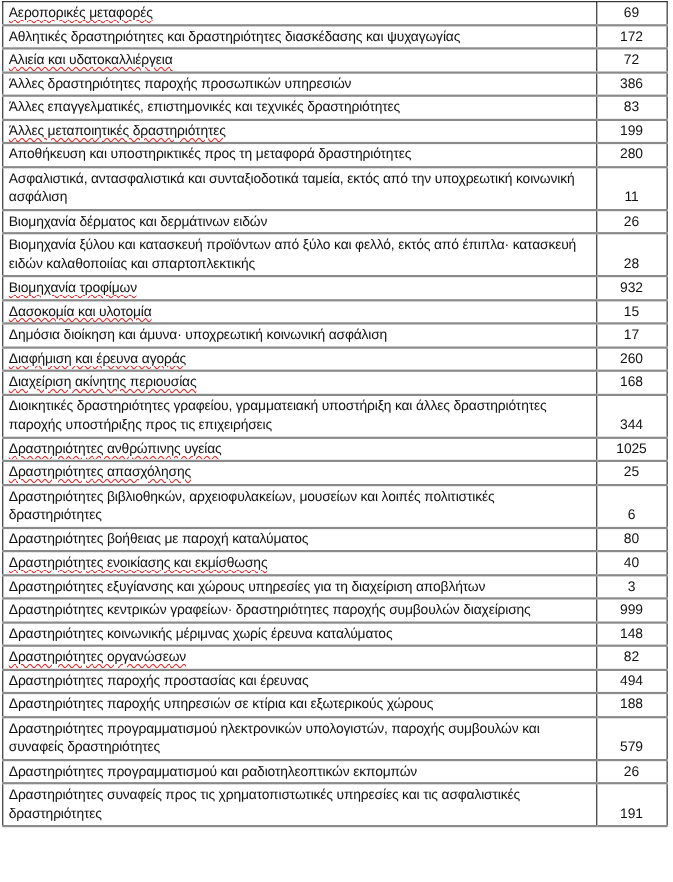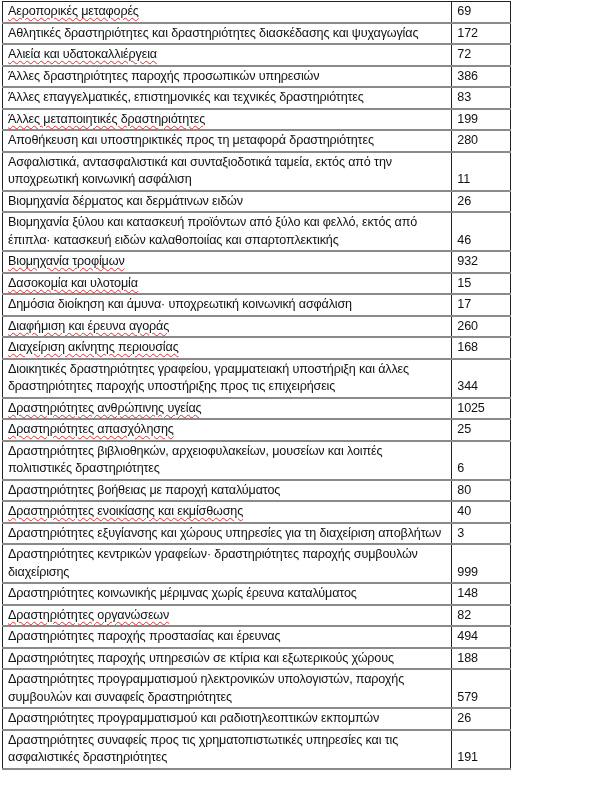--- a/index.html
+++ b/index.html
@@ -1,37 +1,37 @@
 <!DOCTYPE html>
 <html><head>
   <meta charset="utf-8">
   <style>
     html, body { margin: 0; padding: 0; background: #ffffff; }
     body { width: 612px; height: 802px; overflow: hidden; position: relative; }
     .tbl {
       position: absolute; left: 2px; top: 1px;
-      width: 509px;
+      width: 605px;
       border-collapse: collapse;
       font-family: "Liberation Sans", sans-serif;
       font-size: 12.6px;
       color: #111;
       letter-spacing: -0.15px;
     }
     .tbl td {
       border-left: 1px solid #222;
       border-right: 1px solid #222;
       border-top: 2px solid #8a8a8a;
       border-bottom: 2px solid #8a8a8a;
       padding: 1px 5px 1px 5px;
       vertical-align: bottom;
       line-height: 17.5px;
     }
     .tbl tr:first-child td { border-top: 1px solid #222; }
     .tbl td.label { width: 530px; }
-    .tbl td.value { width: 52px; text-align: left; padding-right: 6px; }
+    .tbl td.value { width: 52px; text-align: center; padding-right: 6px; }
     .spell {
       text-decoration: underline wavy #d33;
       text-decoration-thickness: 1px;
       text-underline-offset: 2px;
     }
   </style>
 </head>
 <body>
 
 <table class="tbl">
@@ -67,21 +67,21 @@
       <tr>
         <td class="label"><span>Ασφαλιστικά, αντασφαλιστικά και συνταξιοδοτικά ταμεία, εκτός από την υποχρεωτική κοινωνική ασφάλιση</span></td>
         <td class="value"><span>11</span></td>
       </tr>
       <tr>
         <td class="label"><span>Βιομηχανία δέρματος και δερμάτινων ειδών</span></td>
         <td class="value"><span>26</span></td>
       </tr>
       <tr>
         <td class="label"><span>Βιομηχανία ξύλου και κατασκευή προϊόντων από ξύλο και φελλό, εκτός από έπιπλα· κατασκευή ειδών καλαθοποιίας και σπαρτοπλεκτικής</span></td>
-        <td class="value"><span>46</span></td>
+        <td class="value"><span>28</span></td>
       </tr>
       <tr>
         <td class="label"><span class="spell">Βιομηχανία τροφίμων</span></td>
         <td class="value"><span>932</span></td>
       </tr>
       <tr>
         <td class="label"><span class="spell">Δασοκομία και υλοτομία</span></td>
         <td class="value"><span>15</span></td>
       </tr>
       <tr>

